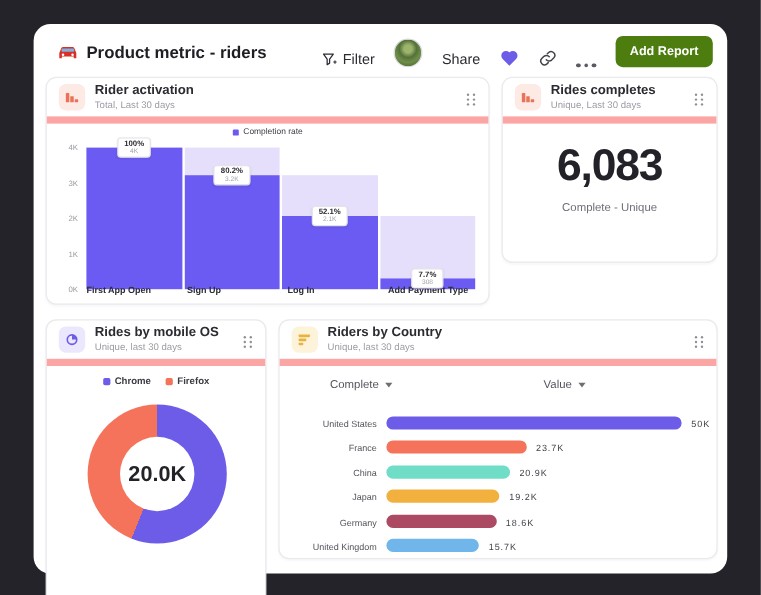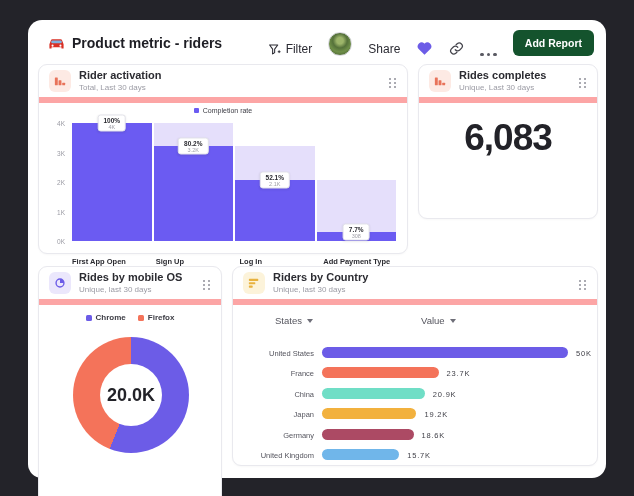--- a/index.html
+++ b/index.html
@@ -13,21 +13,21 @@
   .hdr { position:absolute; top:0; left:0; right:0; height:46px;
          display:flex; align-items:center; padding:0 12px 0 20px;gap:16px; }
   .hdr-title { display:flex; align-items:center; gap:7px; font-size:14px; font-weight:700; color:#1e1e24; }
   .hdr-right { margin-left:auto; display:flex; align-items:flex-end; gap:16px; }
   .hbtn { display:flex; align-items:center; gap:5px; font-size:12px; color:#2b2b33; cursor:pointer; }
   .avatar { width:24px; height:24px; border-radius:50%;
             background:radial-gradient(circle at 50% 35%, #9db56a 0 18%, #55713a 40%, #6f8f48 62%, #3c5429 100%);
             border:1px solid #d8d8de; }
   .dots3 { display:flex; gap:3px; }
   .dots3 i { width:3.5px; height:3.5px; border-radius:50%; background:#5a5a63; }
-  .add-btn { background:#14532d; color:#fff; font-size:10.5px; font-weight:700;
+  .add-btn { background:#4d7c0f; color:#fff; font-size:10.5px; font-weight:700;
              padding:7px 12px; border-radius:6px; border:none; cursor:pointer; }
 
   
   .card { position:absolute; background:#fff; border:1px solid #e9e9ee; border-radius:9px;
           box-shadow:0 1px 2px rgba(30,30,40,0.03); }
   .card-hd { height:38px; border-bottom:6px solid #fca5a5; display:flex; align-items:center;
              padding:0 10px; gap:8px; position:relative; }
   .cicon { width:22px; height:22px; border-radius:6px; display:flex; align-items:center; justify-content:center; flex:0 0 auto; }
   .cicon.orange { background:#fdeae4; }
   .cicon.purple { background:#ebe7fc; }
@@ -51,21 +51,21 @@
   .fplot { position:absolute; left:33px; right:11px; top:58px; height:118px;
            display:flex; gap:2px; }
   .fstep { flex:1; position:relative; }
   .flight { position:absolute; left:0; right:0; background:#e5dffb; }
   .fbar { position:absolute; left:0; right:0; bottom:0; background:#6B5BF2; }
   .flabel { position:absolute; left:50%; transform:translate(-50%,50%); background:#fff;
             border:1px solid #e3e3ea; border-radius:3px; box-shadow:0 1px 2px rgba(20,20,30,.08);
             padding:1px 5px; text-align:center; z-index:2; white-space:nowrap; }
   .flabel .p { font-size:6.5px; font-weight:700; color:#2b2b31; }
   .flabel .v { font-size:5.5px; color:#a0a0a8; }
-  .fxlabels { position:absolute; left:33px; right:11px; top:192px; display:flex; gap:11px; }
+  .fxlabels { position:absolute; left:33px; right:11px; top:172px; display:flex; gap:11px; }
   .fxlabels span { flex:1; font-size:7.5px; font-weight:700; color:#2b2b31; }
 
   
   .bignum-wrap { position:absolute; top:52px; left:0; right:0; text-align:center; }
   .bignum { font-size:37px; font-weight:700; color:#222228; letter-spacing:-1px; }
   .bigcap { margin-top:9px; font-size:9.5px; color:#6e6e78; }
 
   
   .oslegend { position:absolute; top:46px; left:0; right:0; display:flex; justify-content:center;
               gap:12px; font-size:8px; font-weight:700; color:#3c3c44; }
@@ -74,21 +74,21 @@
   .donut { position:absolute; left:34px; top:70px; width:116px; height:116px; border-radius:50%; }
   .donut::after { content:""; position:absolute; left:50%; top:50%; width:62px; height:62px;
                   border-radius:50%; background:#fff; transform:translate(-50%,-50%); }
   .donut-center { position:absolute; left:34px; top:70px; width:116px; height:116px;
                   display:flex; align-items:center; justify-content:center;
                   font-size:18px; font-weight:700; color:#222228; z-index:2; }
 
   
   .colhdr { position:absolute; top:48px; font-size:9.5px; color:#55555e; display:flex; align-items:center; gap:5px; cursor:pointer; }
   #col-country { left:42px; }
-  #col-value { left:188px; }
+  #col-value { left:220px; }
   .tri { width:0; height:0; border-left:3.5px solid transparent; border-right:3.5px solid transparent;
          border-top:4px solid #6e6e78; display:inline-block; }
   .crows { position:absolute; top:70px; left:4px; right:4px; }
   .crow { height:20.5px; display:flex; align-items:flex-end; }
   .clabel { width:77px; text-align:right; font-size:7.5px; color:#55555e; flex:0 0 auto; }
   .cbar { height:11px; border-radius:5.5px; margin-left:8px; flex:0 0 auto; }
   .cval { margin-left:8px; font-size:7.5px; color:#3f3f47; letter-spacing:0.8px; white-space:nowrap; }
 </style>
 </head>
 <body>
@@ -235,20 +235,21 @@
           <i></i>
           <i></i>
           <i></i>
           <i></i>
           <i></i>
           <i></i>
         </span>
     </div>
     <div class="bignum-wrap">
       <div class="bignum">6,083</div>
+      <div class="bigcap">Complete - Unique</div>
     </div>
   </div>
 
   <div class="card" id="card-os">
     <div class="card-hd">
       <span class="cicon purple">
         <svg width="12" height="12" viewBox="0 0 14 14">
           <circle cx="7" cy="7" r="4.6" fill="none" stroke="#6C5CE7" stroke-width="1.6"></circle>
           <path d="M7 7V2.4A4.6 4.6 0 0 1 11.6 7z" fill="#6C5CE7"></path>
         </svg>
@@ -299,21 +300,21 @@
           <i></i>
           <i></i>
           <i></i>
           <i></i>
           <i></i>
           <i></i>
         </span>
     </div>
 
     <div class="colhdr" id="col-country">
-      <span>States</span>
+      <span>Complete</span>
       <i class="tri"></i>
     </div>
     <div class="colhdr" id="col-value">
       <span>Value</span>
       <i class="tri"></i>
     </div>
 
     <div class="crows" id="crows">
       <div class="crow">
         <span class="clabel">United States</span>

